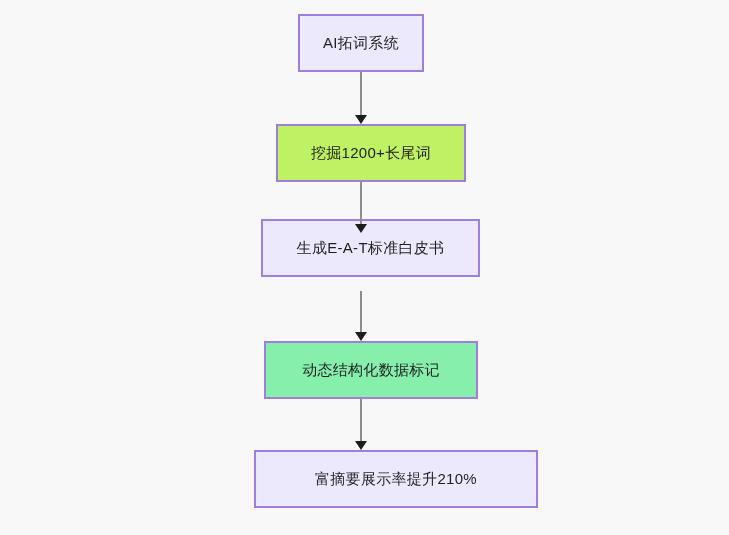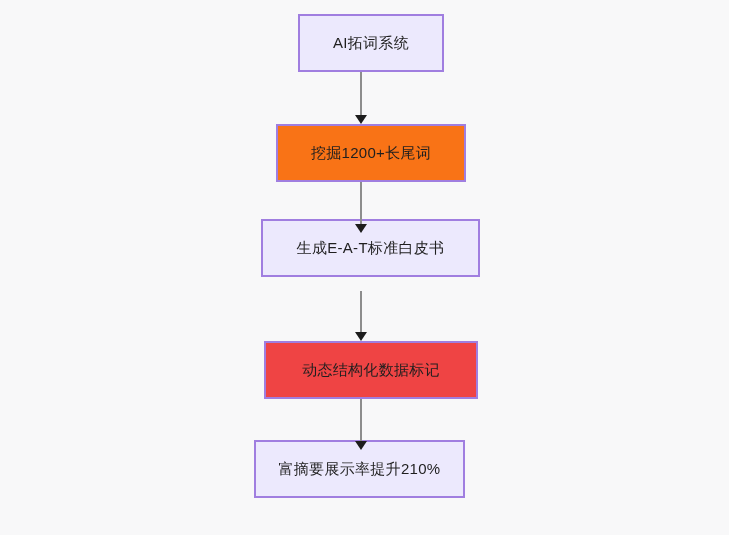--- a/index.html
+++ b/index.html
@@ -54,37 +54,37 @@
     border-left: 6px solid transparent;
     border-right: 6px solid transparent;
     border-top: 9px solid #1d1d1d;
   }
 </style>
 </head>
 <body style="background: rgb(248, 248, 249);">
 
 <div id="flowchart">
 
-  <div class="node" style="left: 298px; top: 14px; width: 146px; height: 58px; background: rgb(236, 233, 253); border-color: rgb(160, 126, 224); color: rgb(31, 31, 31);">
+  <div class="node" style="left: 298px; top: 14px; width: 126px; height: 58px; background: rgb(236, 233, 253); border-color: rgb(160, 126, 224); color: rgb(31, 31, 31);">
     <span class="node-label">AI拓词系统</span>
   </div>
 
-  <div class="node" style="left: 276px; top: 124px; width: 190px; height: 58px; background: #f97316; border-color: rgb(160, 126, 224); color: rgb(31, 31, 31);">
+  <div class="node" style="left: 276px; top: 124px; width: 190px; height: 58px; background: #bef264; border-color: rgb(160, 126, 224); color: rgb(31, 31, 31);">
     <span class="node-label">挖掘1200+长尾词</span>
   </div>
 
   <div class="node" style="left: 261px; top: 219px; width: 219px; height: 58px; background: rgb(236, 233, 253); border-color: rgb(160, 126, 224); color: rgb(31, 31, 31);">
     <span class="node-label">生成E-A-T标准白皮书</span>
   </div>
 
-  <div class="node" style="left: 264px; top: 341px; width: 214px; height: 58px; background: #ef4444; border-color: rgb(160, 126, 224); color: rgb(31, 31, 31);">
+  <div class="node" style="left: 264px; top: 341px; width: 214px; height: 58px; background: #86efac; border-color: rgb(160, 126, 224); color: rgb(31, 31, 31);">
     <span class="node-label">动态结构化数据标记</span>
   </div>
 
-  <div class="node" style="left: 254px; top: 440px; width: 211px; height: 58px; background: rgb(236, 233, 253); border-color: rgb(160, 126, 224); color: rgb(31, 31, 31);">
+  <div class="node" style="left: 254px; top: 450px; width: 284px; height: 58px; background: rgb(236, 233, 253); border-color: rgb(160, 126, 224); color: rgb(31, 31, 31);">
     <span class="node-label">富摘要展示率提升210%</span>
   </div>
 
   <div class="connector" style="left: 351px; top: 72px; height: 52px;">
     <div class="conn-line" style="height: 43px; background: rgb(141, 141, 141);"></div>
     <div class="conn-head" style="top: 43px; border-top-color: rgb(29, 29, 29);"></div>
   </div>
 
   <div class="connector" style="left: 351px; top: 182px; height: 51px;">
     <div class="conn-line" style="height: 42px; background: rgb(141, 141, 141);"></div>

